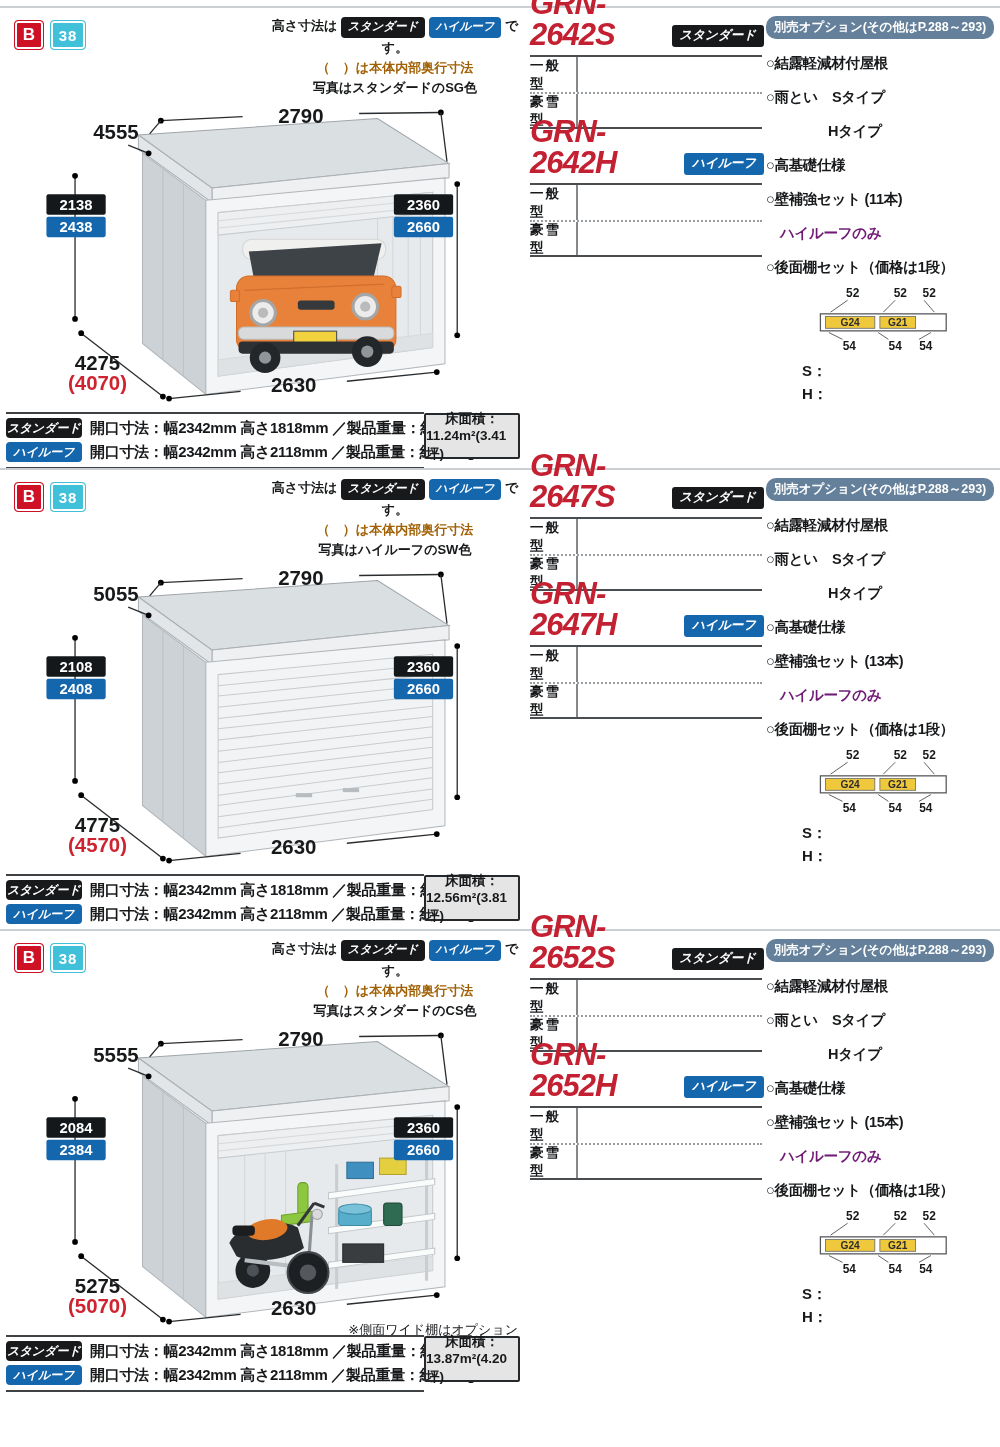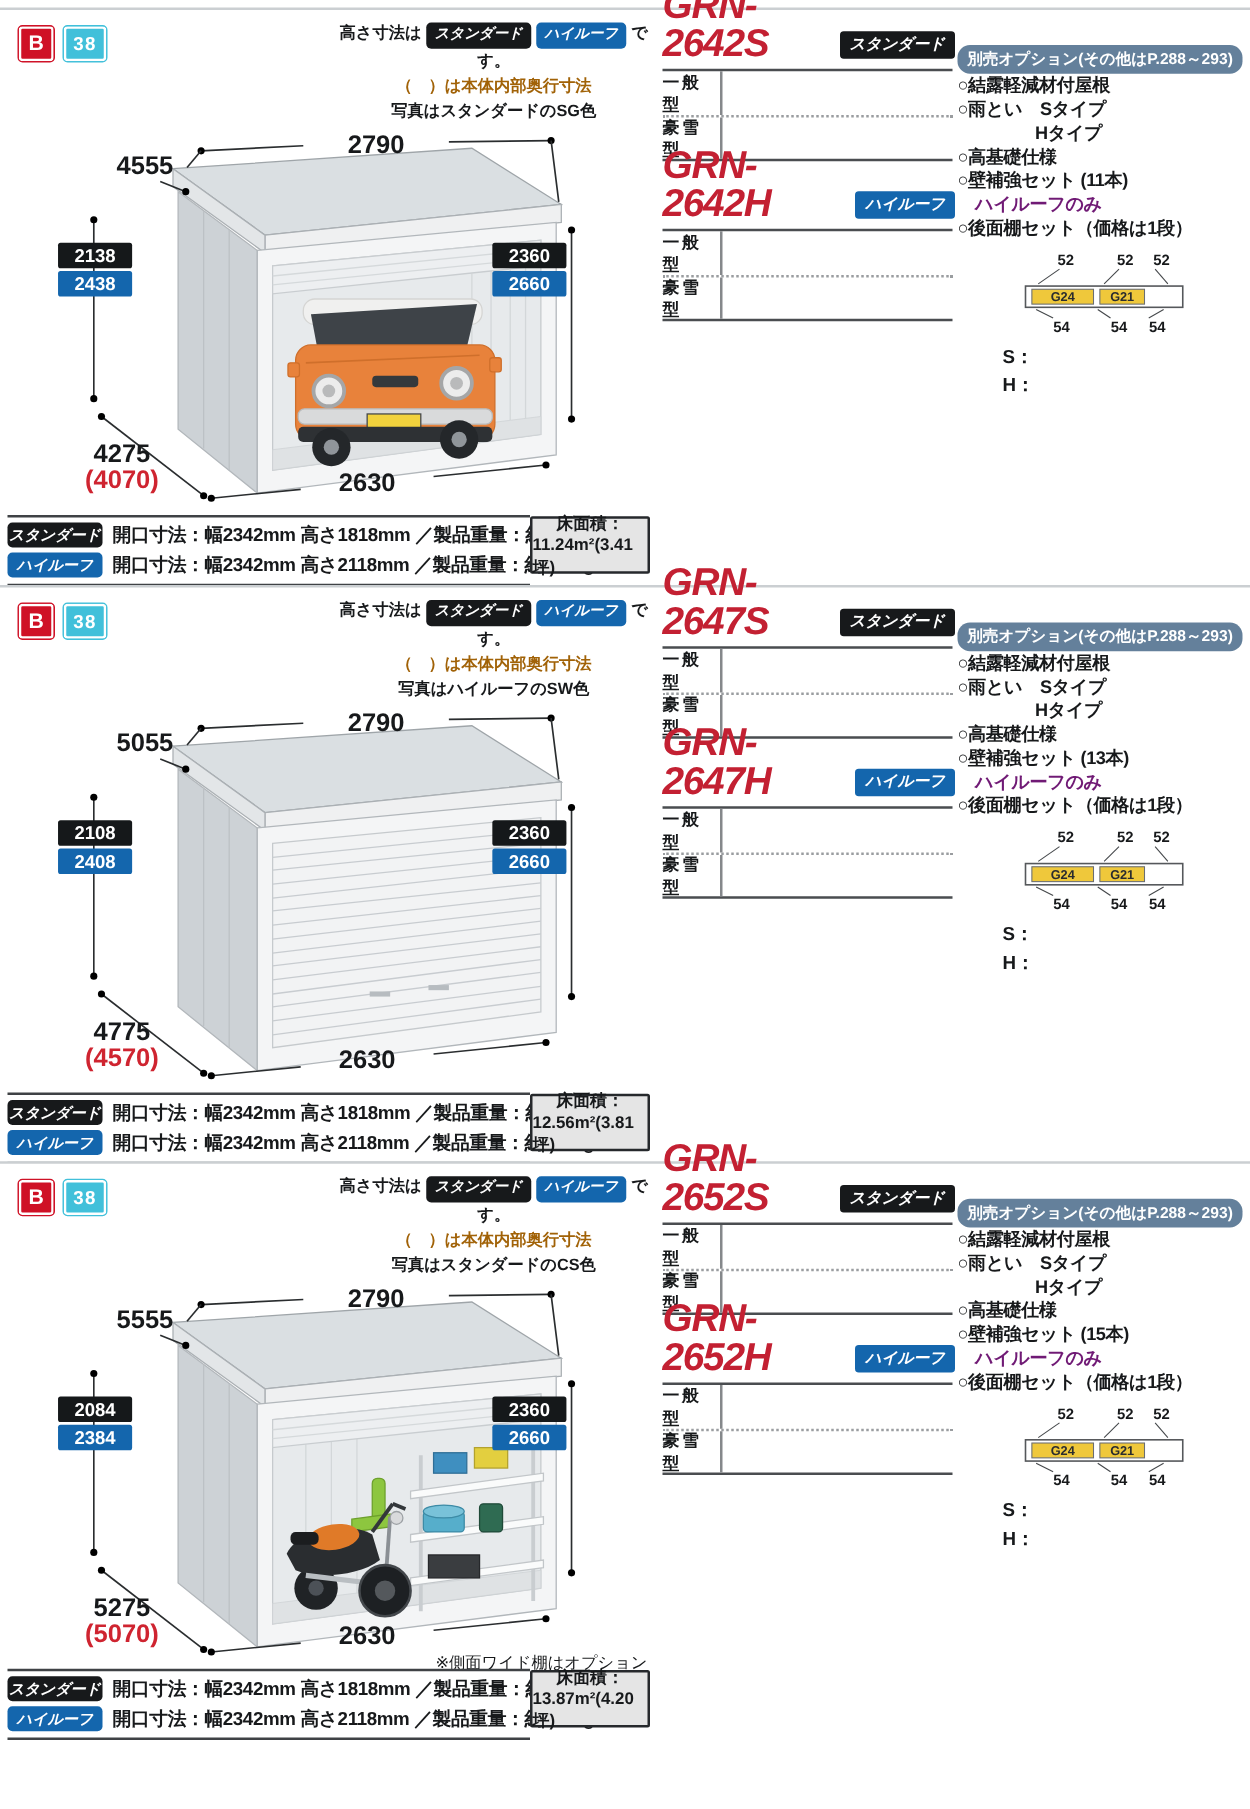--- a/index.html
+++ b/index.html
@@ -50,22 +50,22 @@
   .ptable { margin-top:5px; border-top:2px solid #4a4d50; border-bottom:2px solid #4a4d50; width:232px; }
   .prow { display:flex; height:35px; }
   .prow + .prow { border-top:2px dotted #9a9da0; }
   .plabel { width:46px; display:flex; align-items:center; justify-content:center;
             font-size:13.5px; font-weight:bold; letter-spacing:2px; }
   .pval { flex:1; border-left:2px solid #85888b; }
   .mt2 { margin-top:13px; }
 
   .opts { position:absolute; left:766px; top:8px; width:228px; }
   .opill { background:#64809b; color:#fff; border-radius:10px; text-align:center;
-           font-size:12.5px; font-weight:bold; padding:2.5px 0 3.5px;margin-top:20px; }
-  .olist div { font-size:14.5px; font-weight:bold; margin-top:0; letter-spacing:-0.3px; }
+           font-size:12.5px; font-weight:bold; padding:2.5px 0 3.5px; }
+  .olist div { font-size:14.5px; font-weight:bold; margin-top:15px; letter-spacing:-0.3px; }
   .olist .indent { padding-left:62px; }
   .olist .rednote { color:#701a75; padding-left:14px; }
   .shelfdiag { display:block; margin:6px 0 0 34px; width:170px; height:77px; }
   .shelf-num { font-size:14px; font-weight:bold; fill:#17191b; }
   .shelf-cell { font-size:12px; font-weight:bold; fill:#2a2c2e; }
   .shl { margin:0 0 0 36px; font-size:15px; font-weight:bold; line-height:1.5; }
 
   .side-note { position:absolute; left:296px; top:390px; width:222px; text-align:right;
                font-size:13px; font-weight:normal; }
 

